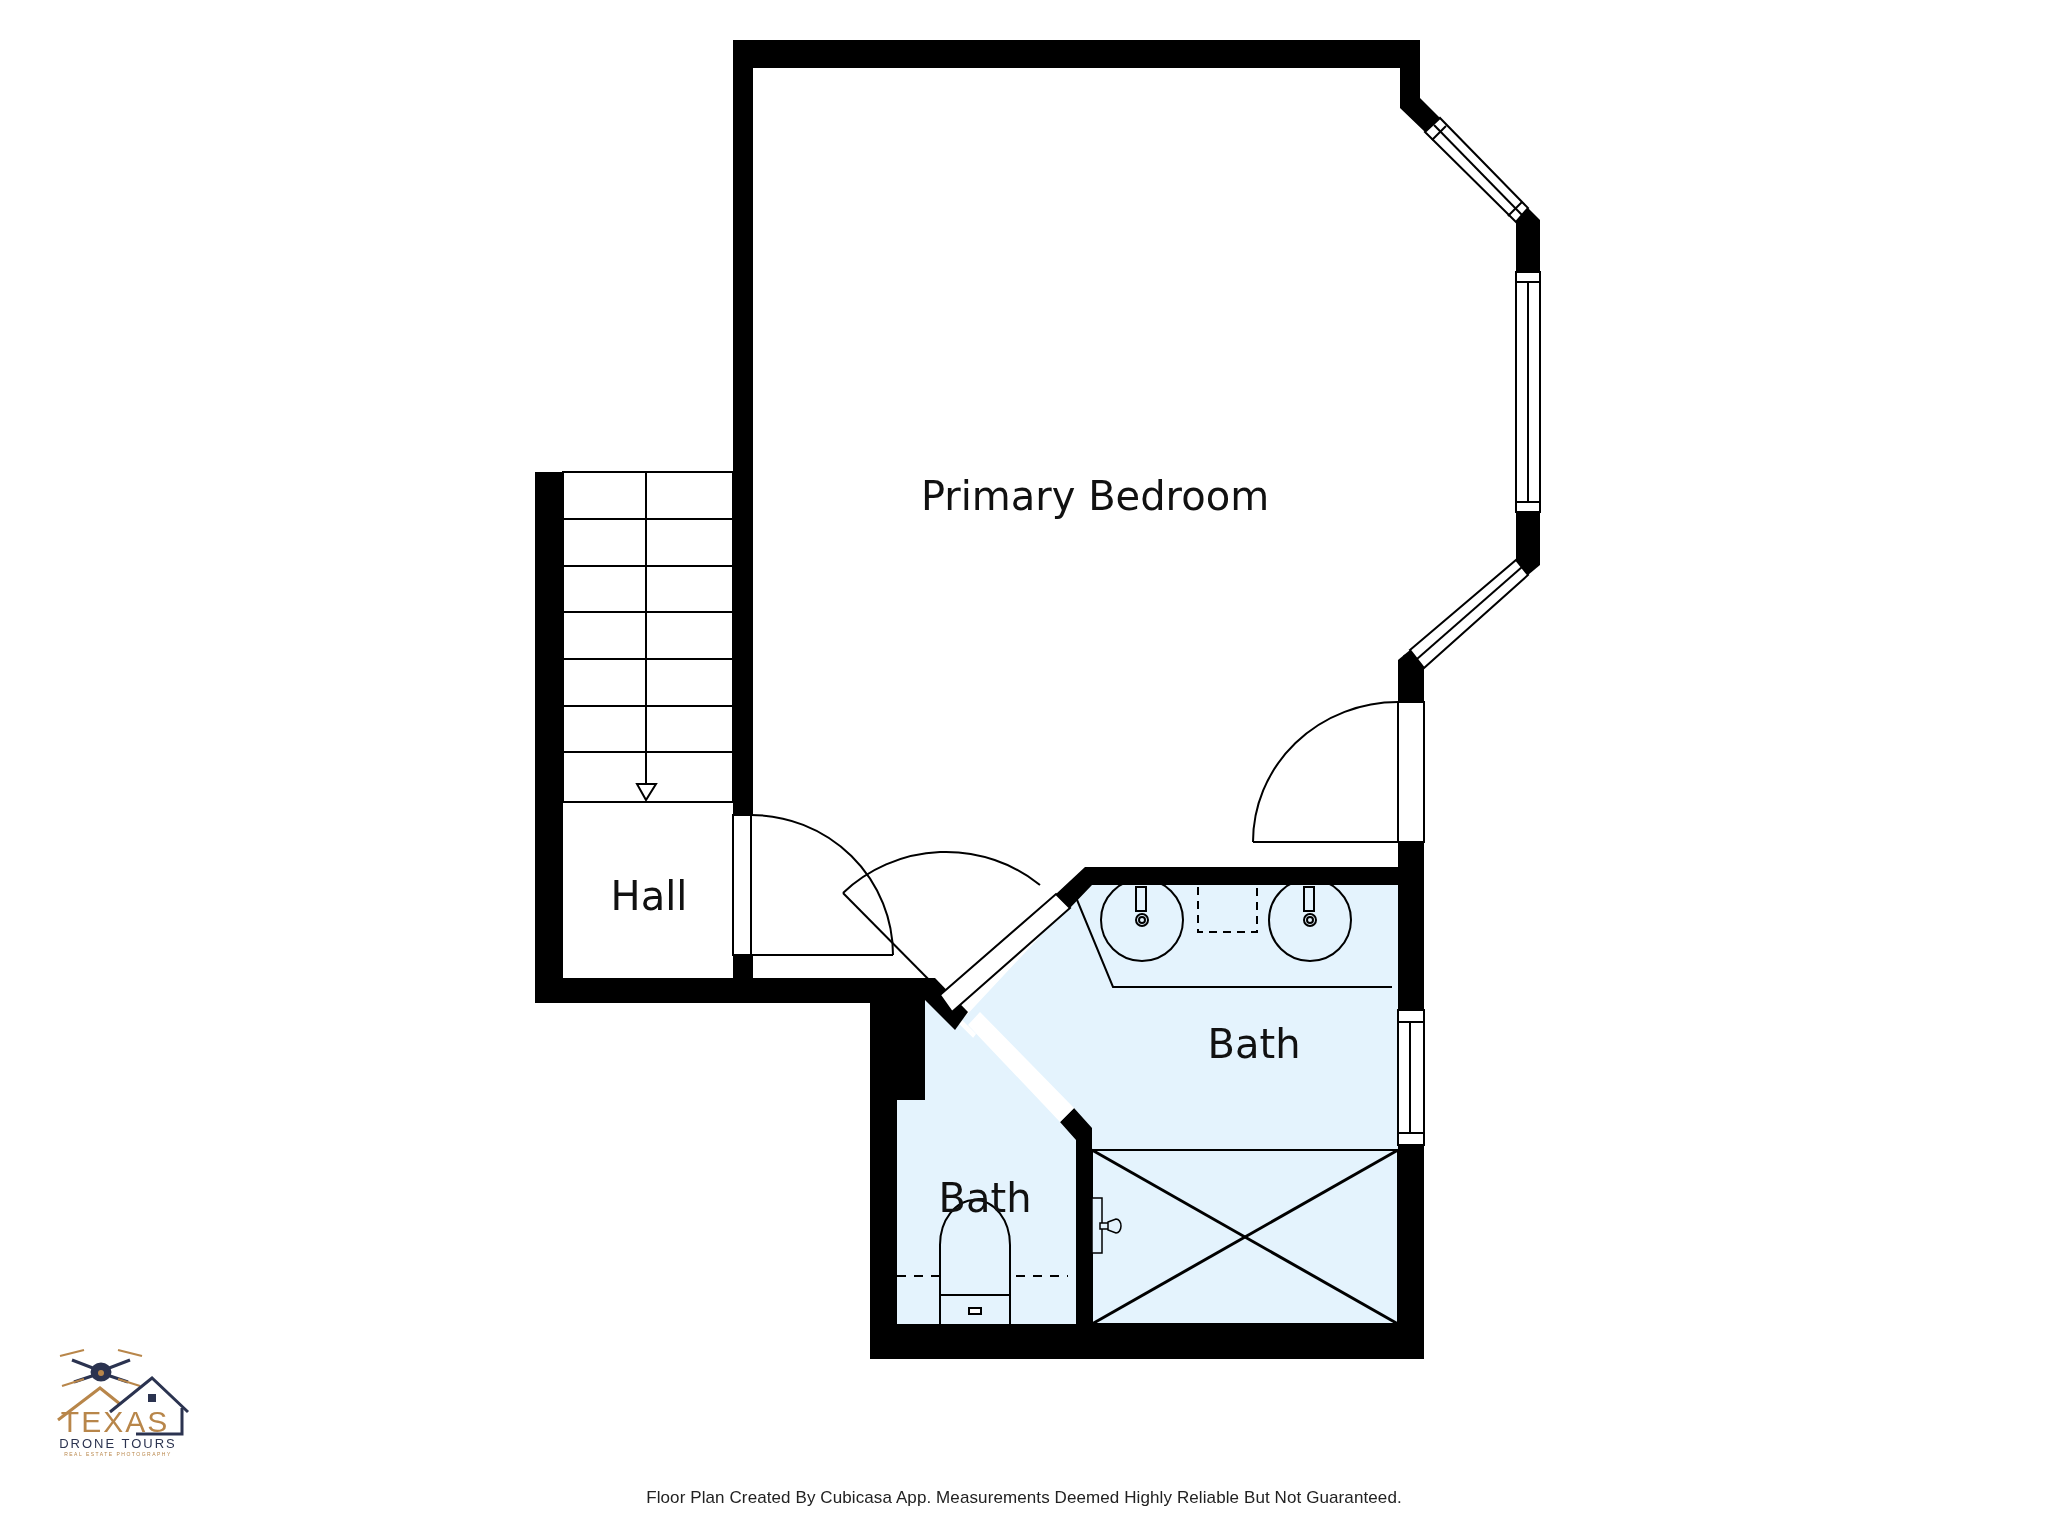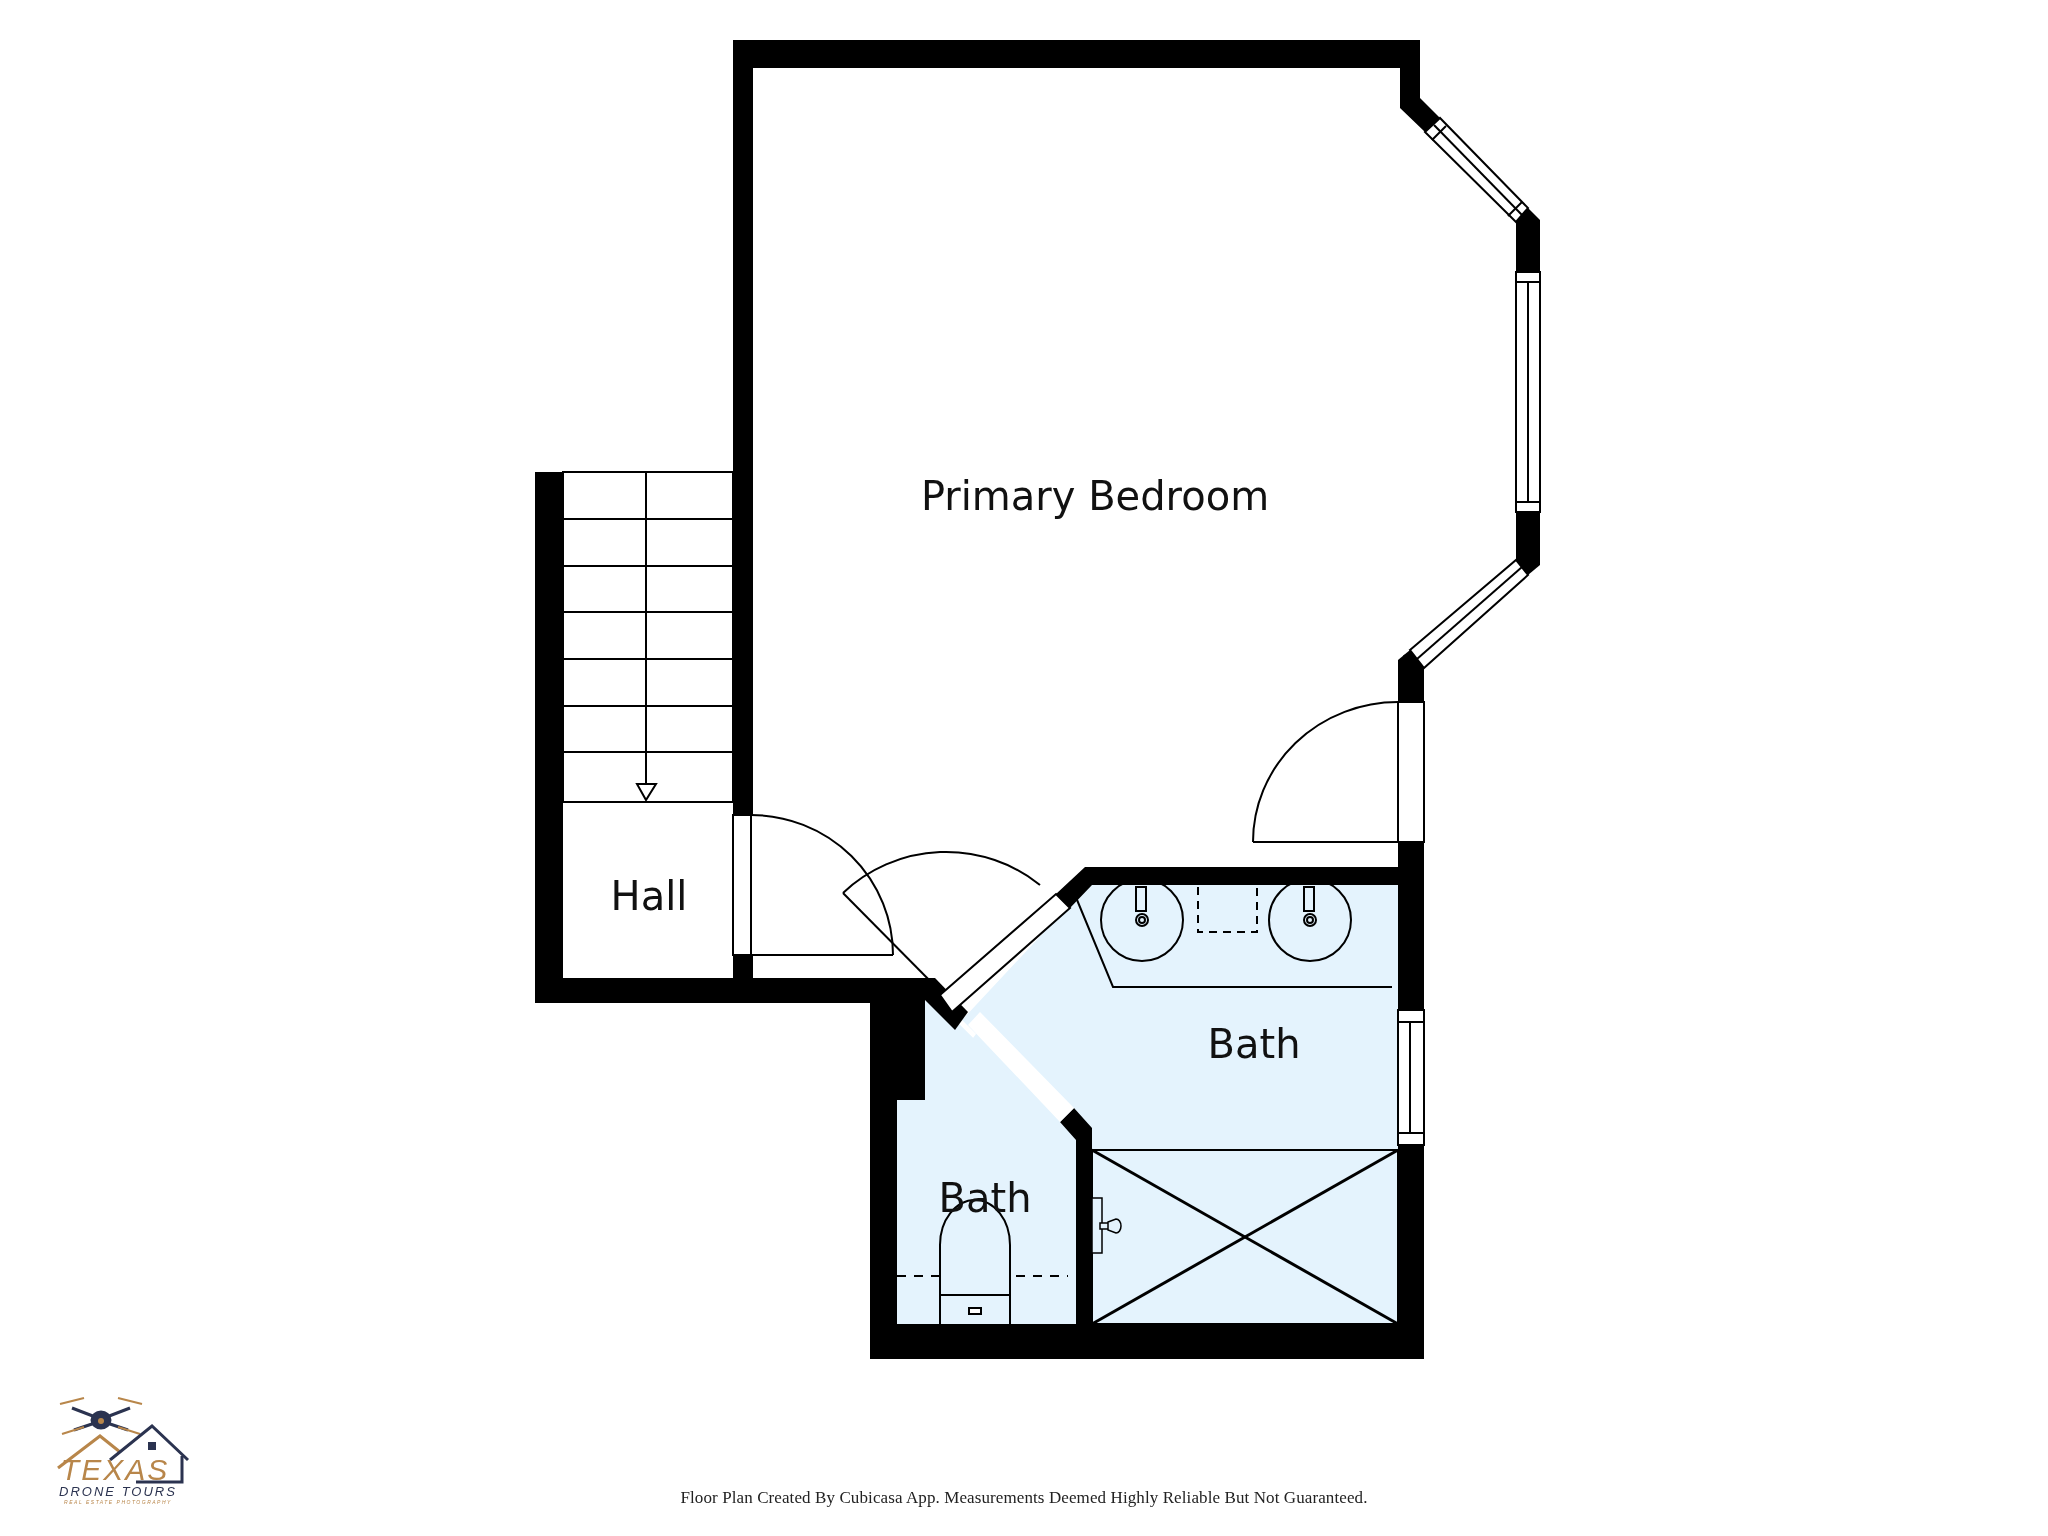--- a/index.html
+++ b/index.html
@@ -2,22 +2,22 @@
 <html><head>
 <meta charset="utf-8">
 <style>
   html, body { margin:0; padding:0; background:#ffffff; }
   body { width:2048px; height:1536px; position:relative; overflow:hidden;
          font-family:"DejaVu Sans", "Liberation Sans", sans-serif; }
   #plan { position:absolute; left:0; top:0; width:2048px; height:1536px; }
   .room-label { font-family:"DejaVu Sans", sans-serif; fill:#111111; }
   .label-lg { font-size:40px; }
   .footer-note { position:absolute; left:0; width:2048px; top:1488px; text-align:center;
-                 font-family:Liberation Serif, serif; font-size:17px; color:#222; letter-spacing:0.1px; }
-  .logo { position:absolute; left:40px; top:1390px; width:170px; height:130px;font-style:italic; }
+                 font-family:Liberation Sans, sans-serif; font-size:17px; color:#222; letter-spacing:0.1px; }
+  .logo { position:absolute; left:40px; top:1342px; width:170px; height:130px; }
   .logo-brand { font-family:"Liberation Sans", sans-serif; }
 </style>
 </head>
 <body>
 
 <svg id="plan" viewBox="0 0 2048 1536" xmlns="http://www.w3.org/2000/svg">
 
   <g>
 
     <polygon points="1088,885 1402,885 1402,1324 1092,1324 1092,1148 1076,1132 1076,1148 970,1042 1088,885" fill="#e4f3fd"></polygon>

